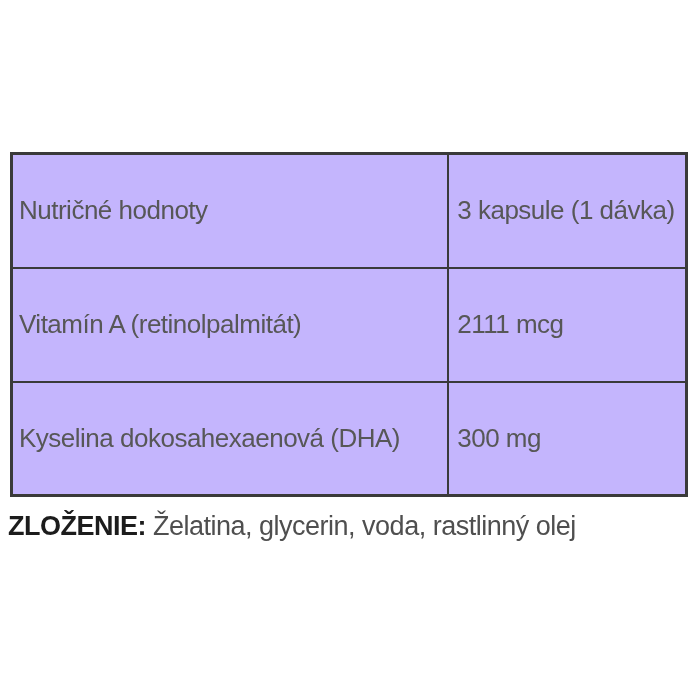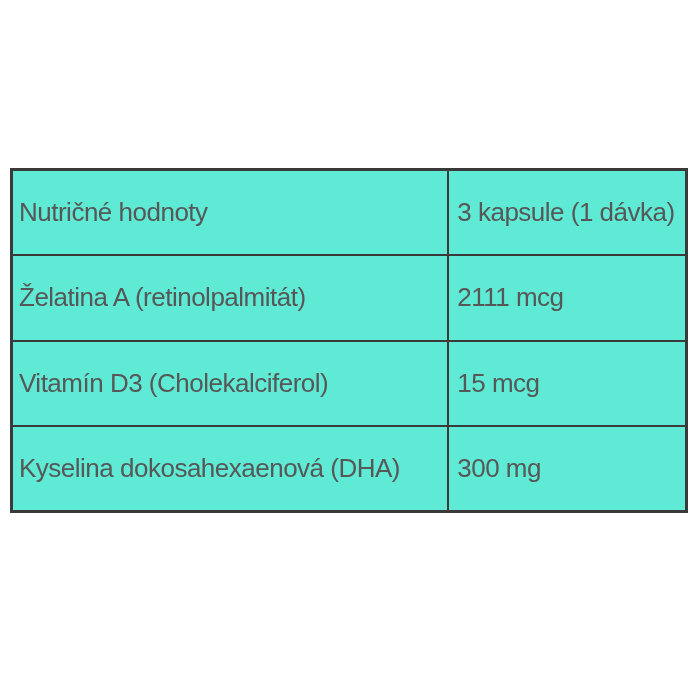--- a/index.html
+++ b/index.html
@@ -9,25 +9,25 @@
     font-family: "Liberation Sans", sans-serif;
     overflow: hidden;
   }
   .canvas {
     position: relative;
     width: 700px; height: 700px;
     background: #ffffff;
   }
   table.nutrition {
     position: absolute;
-    left: 10px; top: 168px;
+    left: 10px; top: 152px;
     width: 678px; height: 345px;
     border-collapse: collapse;
     table-layout: fixed;
-    background: #5eead4;
+    background: #c4b5fd;
   }
   table.nutrition, table.nutrition td, table.nutrition th {
     border: 3px solid #3a3a3a;
   }
   table.nutrition td, table.nutrition th {
     border-width: 2px;
     height: 57px;
     vertical-align: middle;
     font-size: 26px;
     letter-spacing: -0.5px;
@@ -75,28 +75,27 @@
 
 <div class="canvas">
 
   <table class="nutrition">
     <tbody>
       <tr>
         <th class="name-col">Nutričné hodnoty</th>
         <th class="value-col">3 kapsule (1 dávka)</th>
       </tr>
       <tr>
-        <td class="name-col">Želatina A (retinolpalmitát)</td>
+        <td class="name-col">Vitamín A (retinolpalmitát)</td>
         <td class="value-col">2111 mcg</td>
-      </tr>
-      <tr>
-        <td class="name-col">Vitamín D3 (Cholekalciferol)</td>
-        <td class="value-col">15 mcg</td>
       </tr>
       <tr>
         <td class="name-col">Kyselina dokosahexaenová (DHA)</td>
         <td class="value-col">300 mg</td>
       </tr>
     </tbody>
   </table>
 
+  <div class="composition">
+    <span class="comp-label">ZLOŽENIE:</span><span> Želatina, glycerin, voda, rastlinný olej</span>
+  </div>
 
 </div>
 
 </body></html>

